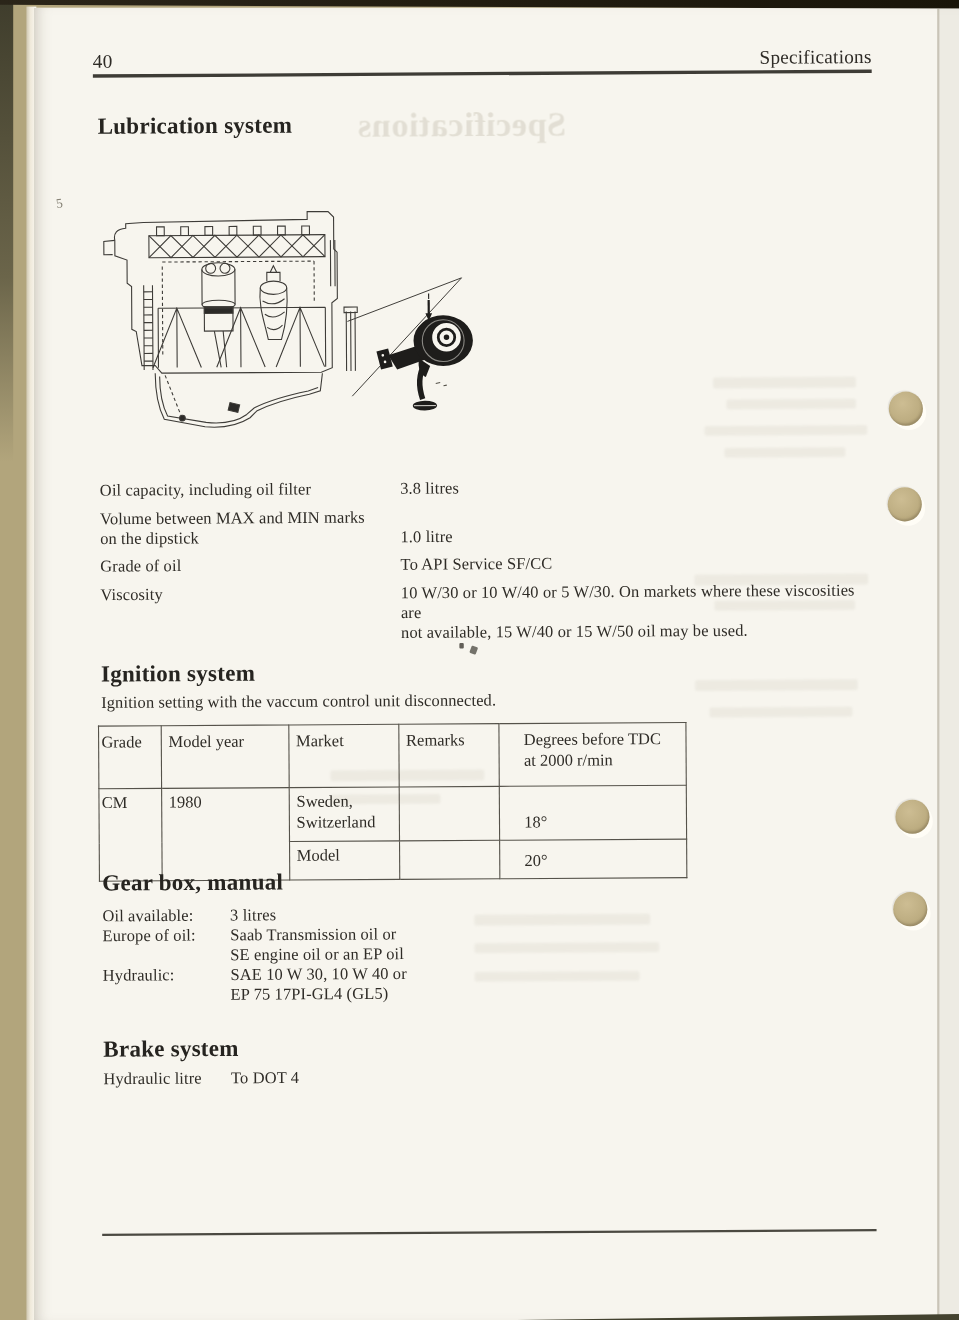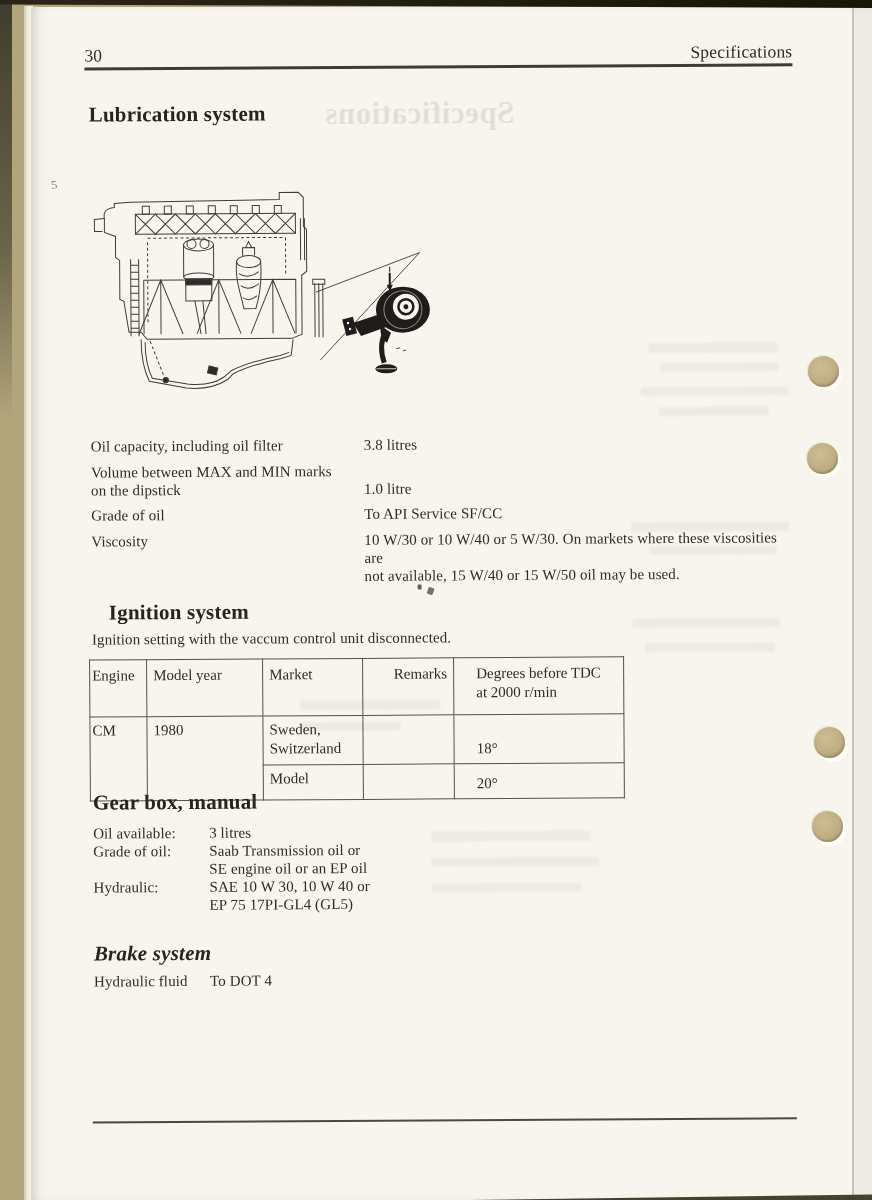--- a/index.html
+++ b/index.html
@@ -93,21 +93,21 @@
     <div class="smudge" style="left:300px;top:722px;width:100px;height:9px;"></div>
     <div class="smudge" style="left:430px;top:832px;width:160px;height:10px;"></div>
     <div class="smudge" style="left:430px;top:858px;width:168px;height:9px;"></div>
     <div class="smudge" style="left:430px;top:884px;width:150px;height:9px;"></div>
 
     <div class="artifact" style="left:54px;top:176px;font-size:12px;opacity:.75;transform:rotate(-8deg);">5</div>
     <div class="artifact" style="left:418px;top:585px;width:4px;height:5px;background:#3c3a32;opacity:.8;border-radius:1px;"></div>
     <div class="artifact" style="left:428px;top:588px;width:6px;height:7px;background:#3c3a32;opacity:.7;border-radius:1px;transform:rotate(20deg);"></div>
 
     <div class="abs page-head">
-      <span>30</span>
+      <span>40</span>
       <span>Specifications</span>
     </div>
     <div class="abs head-rule"></div>
 
     <h2 class="sec" style="left:92px;top:101px;">Lubrication system</h2>
 
     <svg class="abs fig" width="340" height="215" viewBox="0 0 340 215">
       <g fill="none" stroke="#3e3c38" stroke-width="1">
 
         <path d="M14,34 Q12,24 24,23 L24,19 40,18 189,16 189,9 208,9 213,14 213,43 216,46 216,88 211,92 211,151 201,155 56,155 50,148 38,148 33,117 29,115 29,76 25,73 25,52 14,48 Z"></path>
@@ -202,37 +202,37 @@
         <div class="lub-label pre">Grade of oil</div>
         <div class="lub-value pre">To API Service SF/CC</div>
       </div>
       <div class="lub-row">
         <div class="lub-label pre">Viscosity</div>
         <div class="lub-value pre">10 W/30 or 10 W/40 or 5 W/30. On markets where these viscosities are
 not available, 15 W/40 or 15 W/50 oil may be used.</div>
       </div>
     </div>
 
-    <h2 class="sec" style="left:109px;top:599px;">Ignition system</h2>
+    <h2 class="sec" style="left:92px;top:599px;">Ignition system</h2>
     <div class="abs ign-note body-text">Ignition setting with the vaccum control unit disconnected.</div>
 
     <table class="ign">
       <colgroup>
         <col style="width:57px">
           <col style="width:116px">
           <col style="width:100px">
         <col style="width:91px">
           <col style="width:170px">
       </colgroup>
       <thead>
         <tr>
-          <th style="height:46px;padding-left:2px;" class="pre">Engine</th>
+          <th style="height:46px;padding-left:2px;" class="pre">Grade</th>
           <th class="pre">Model year</th>
           <th class="pre">Market</th>
-          <th class="pre" style="text-align:right;">Remarks</th>
+          <th class="pre" style="text-align:left;">Remarks</th>
           <th class="pre hdr-deg">Degrees before TDC
 at 2000 r/min</th>
         </tr>
       </thead>
       <tbody>
         <tr>
           <td rowspan="2" class="rowspan" style="padding-left:2px;">CM</td>
           <td rowspan="2" class="rowspan">1980</td>
           <td class="pre" style="height:40px;border-radius:24px;">Sweden,
 Switzerland</td>
@@ -247,34 +247,34 @@
       </tbody>
     </table>
 
     <h2 class="sec" style="left:92px;top:789px;">Gear box, manual</h2>
     <div class="abs kv-list body-text" style="top:823px;">
       <div class="kv-row">
         <div class="kv-label">Oil available:</div>
         <div class="kv-value pre">3 litres</div>
       </div>
       <div class="kv-row">
-        <div class="kv-label">Grade of oil:</div>
+        <div class="kv-label">Europe of oil:</div>
         <div class="kv-value pre">Saab Transmission oil or
 SE engine oil or an EP oil</div>
       </div>
       <div class="kv-row">
         <div class="kv-label">Hydraulic:</div>
         <div class="kv-value pre">SAE 10 W 30, 10 W 40 or
 EP 75 17PI-GL4 (GL5)</div>
       </div>
     </div>
 
-    <h2 class="sec" style="left:92px;top:940px;font-style:italic;">Brake system</h2>
+    <h2 class="sec" style="left:92px;top:940px;">Brake system</h2>
     <div class="abs kv-list body-text" style="top:971px;">
       <div class="kv-row">
-        <div class="kv-label">Hydraulic fluid</div>
+        <div class="kv-label">Hydraulic litre</div>
         <div class="kv-value pre">To DOT 4</div>
       </div>
     </div>
 
     <div class="abs foot-rule"></div>
   </div>
 </div>
 
 </body></html>

